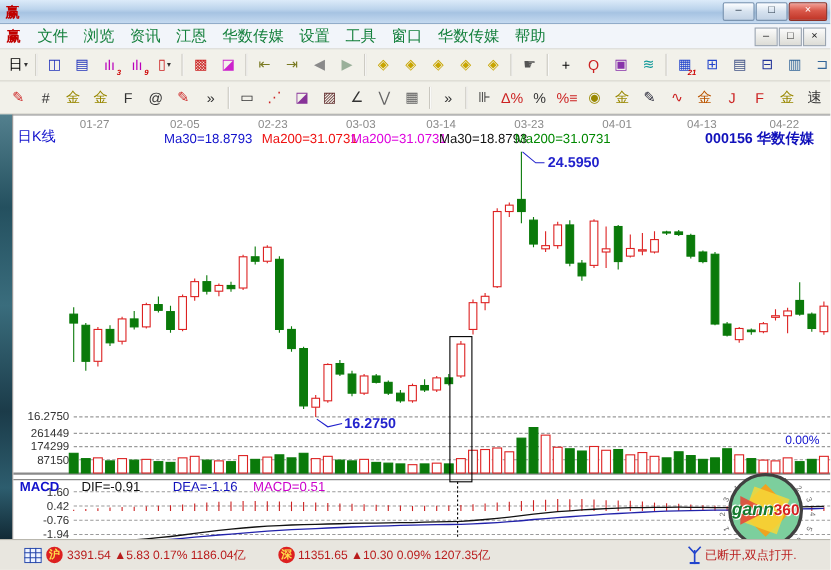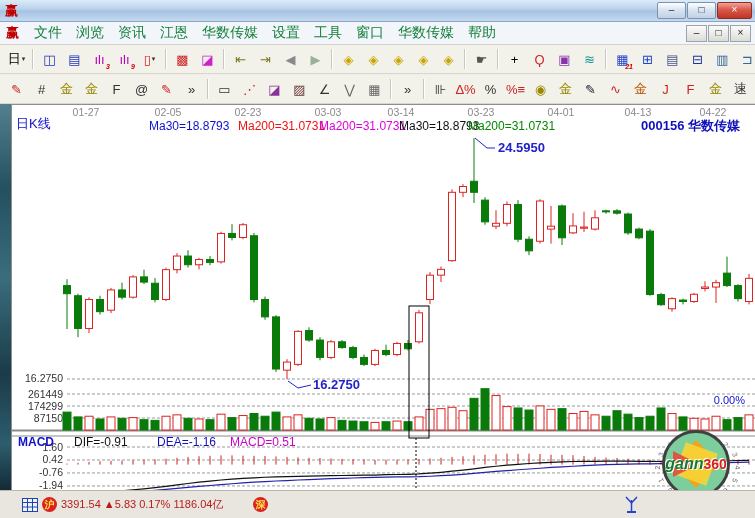--- a/index.html
+++ b/index.html
@@ -490,19 +490,21 @@
   <svg class="sb" style="left:22px;top:7px" width="16" height="14">
     <rect x="0.5" y="0.5" width="15" height="13" fill="#eef4ff" stroke="#2244aa"></rect>
     <line x1="0" y1="4.5" x2="16" y2="4.5" stroke="#2244aa"></line>
       <line x1="0" y1="9" x2="16" y2="9" stroke="#2244aa"></line>
     <line x1="5.5" y1="0" x2="5.5" y2="14" stroke="#2244aa"></line>
       <line x1="10.5" y1="0" x2="10.5" y2="14" stroke="#2244aa"></line>
   </svg>
   <span class="sb badge" style="left:42px">沪</span>
   <span class="sb sb-red" style="left:61px">3391.54 ▲5.83 0.17% 1186.04亿</span>
   <span class="sb badge" style="left:253px">深</span>
+  <span class="sb sb-red" style="left:271px;max-width:212px;overflow:hidden;display:inline-block">11351.65 ▲10.30 0.09% 1207.35亿</span>
 
   <svg class="sb" style="left:625px;top:5px" width="13" height="17">
     <line x1="6.5" y1="4" x2="6.5" y2="17" stroke="#2244cc" stroke-width="1.5"></line>
     <path d="M1 1 L6.5 7 L12 1" fill="none" stroke="#2244cc" stroke-width="1.5"></path>
     <line x1="2" y1="16" x2="11" y2="16" stroke="#2244cc" stroke-width="2"></line>
   </svg>
+  <span class="sb sb-red" style="left:641px">已断开,双点打开.</span>
 </div>
 
 </body></html>

